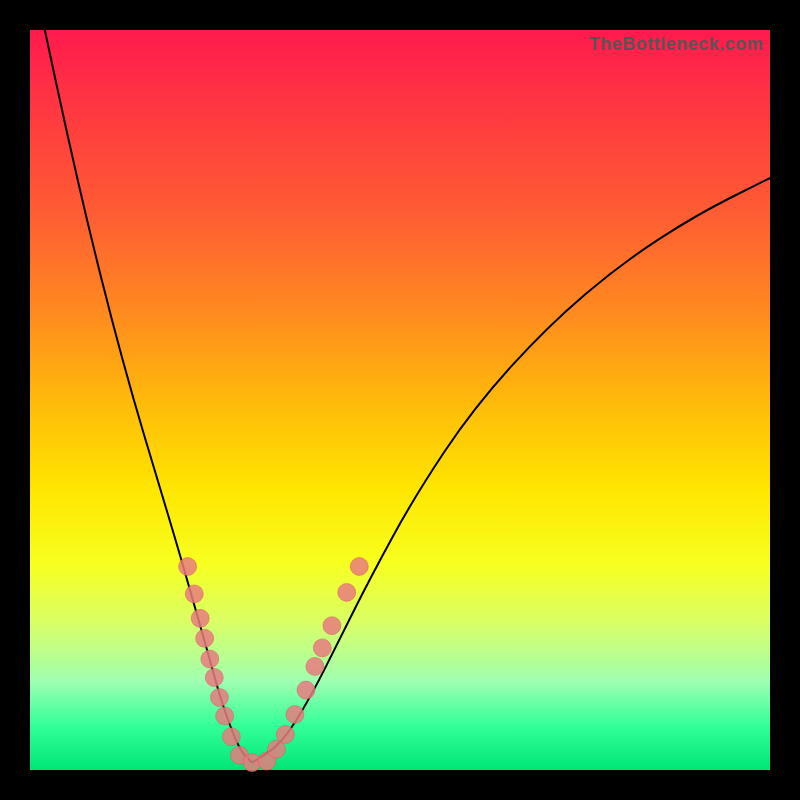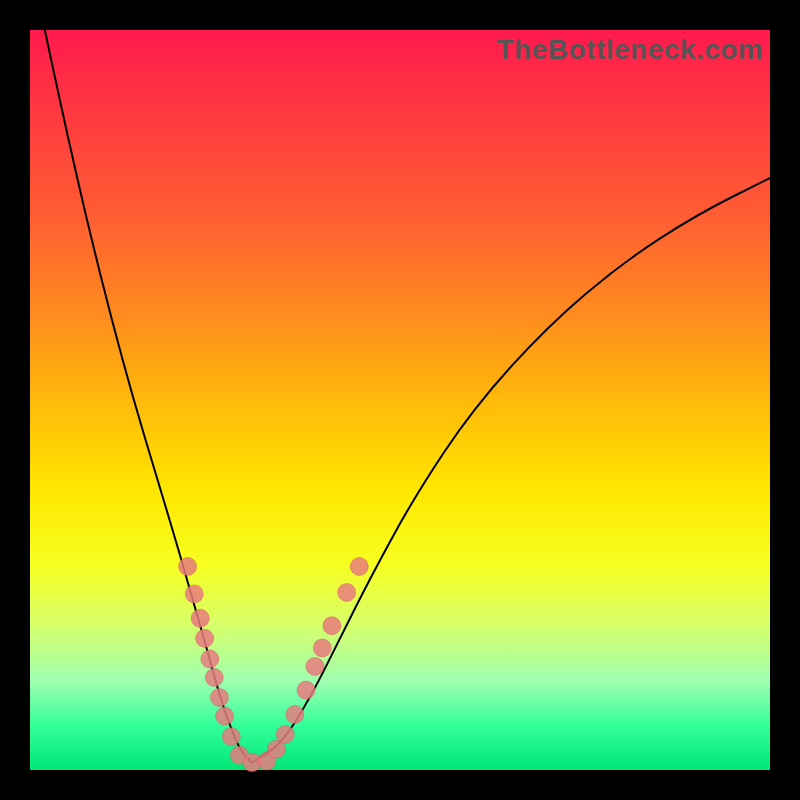--- a/index.html
+++ b/index.html
@@ -27,21 +27,21 @@
       #d9ff66 80%,
       #9fffb0 88%,
       #33ff99 94%,
       #00e676 100%);
   }
   .watermark {
     position: absolute;
     top: 4px;
     right: 6px;
     font-family: Arial, Helvetica, sans-serif;
-    font-size: 28px;
+    font-size: 18px;
     font-weight: 600;
     color: #555;
     letter-spacing: 0.5px;
     user-select: none;
     margin-left: 47px;
   }
   svg.curve {
     position: absolute;
     left: 0;
     top: 0;

